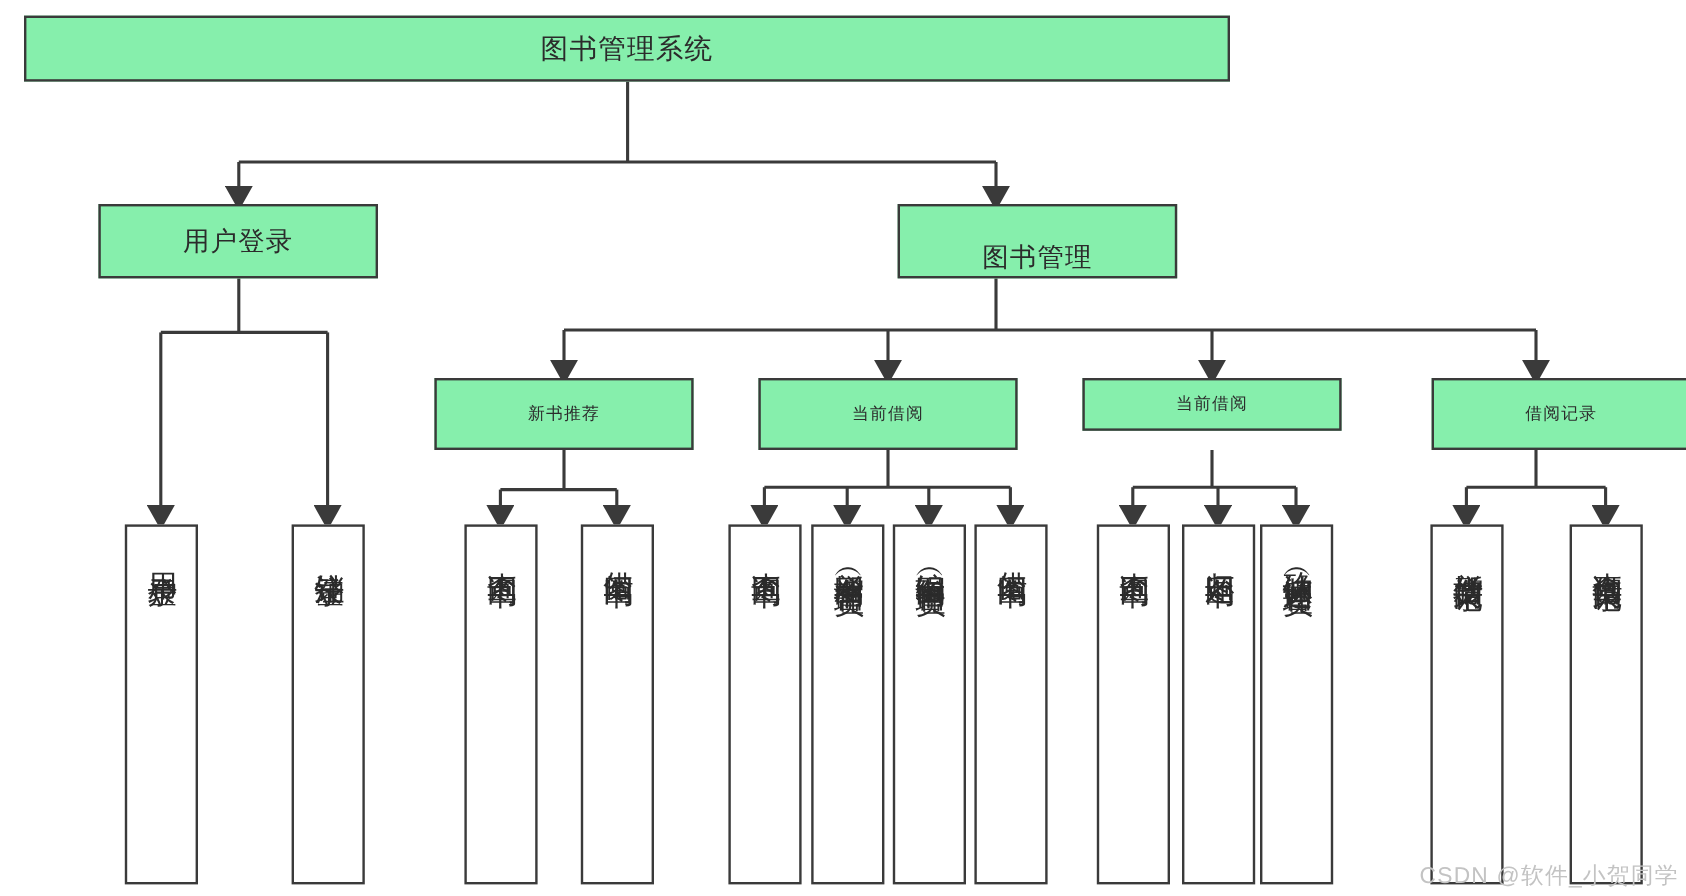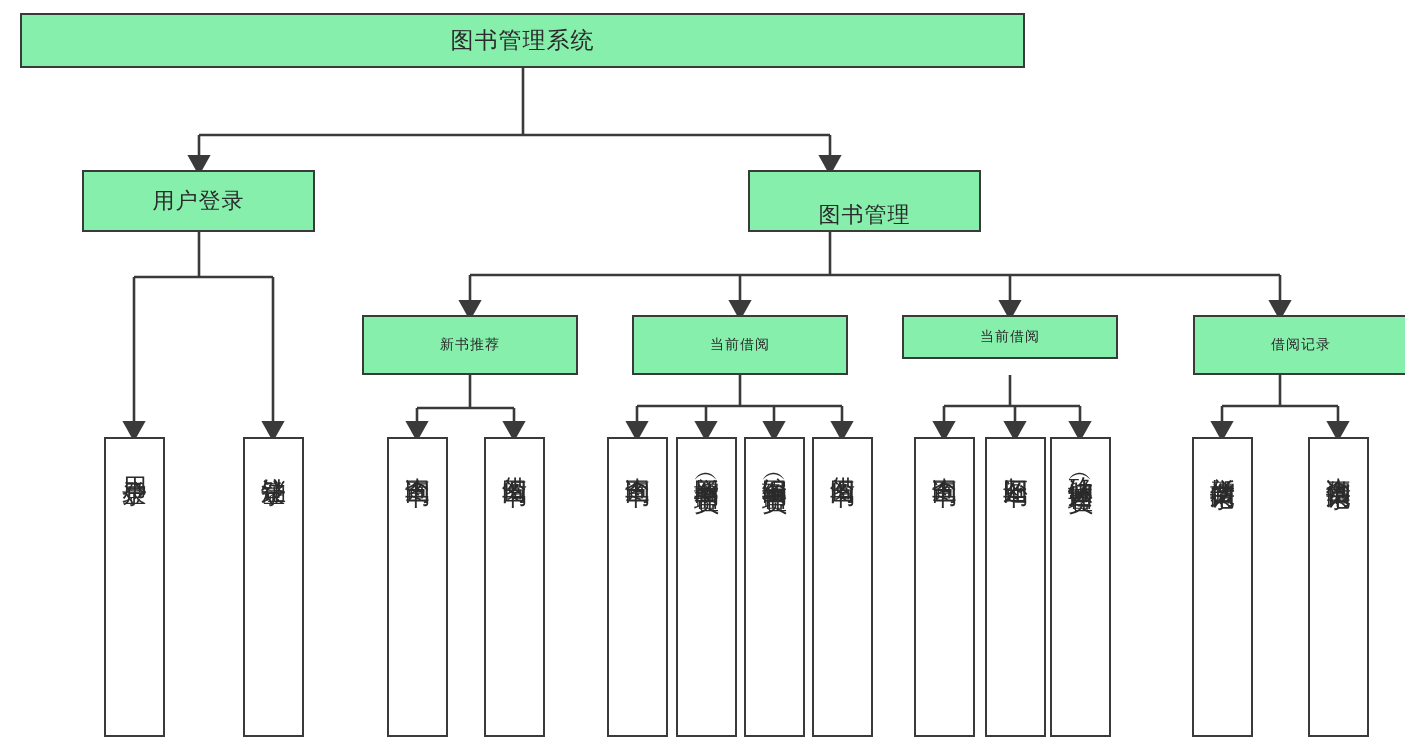--- a/index.html
+++ b/index.html
@@ -176,14 +176,15 @@
     <span class="vtext">确认归还（管理员）</span>
   </div>
 
   <div class="leaf" style="left:1192px;top:437px;width:61px;height:300px;">
     <span class="vtext">新增借阅记录</span>
   </div>
   <div class="leaf" style="left:1308px;top:437px;width:61px;height:300px;">
     <span class="vtext">查询借阅记录</span>
   </div>
 
+  <div class="watermark">CSDN @软件_小贺同学</div>
 
 </div>
 
 </body></html>

